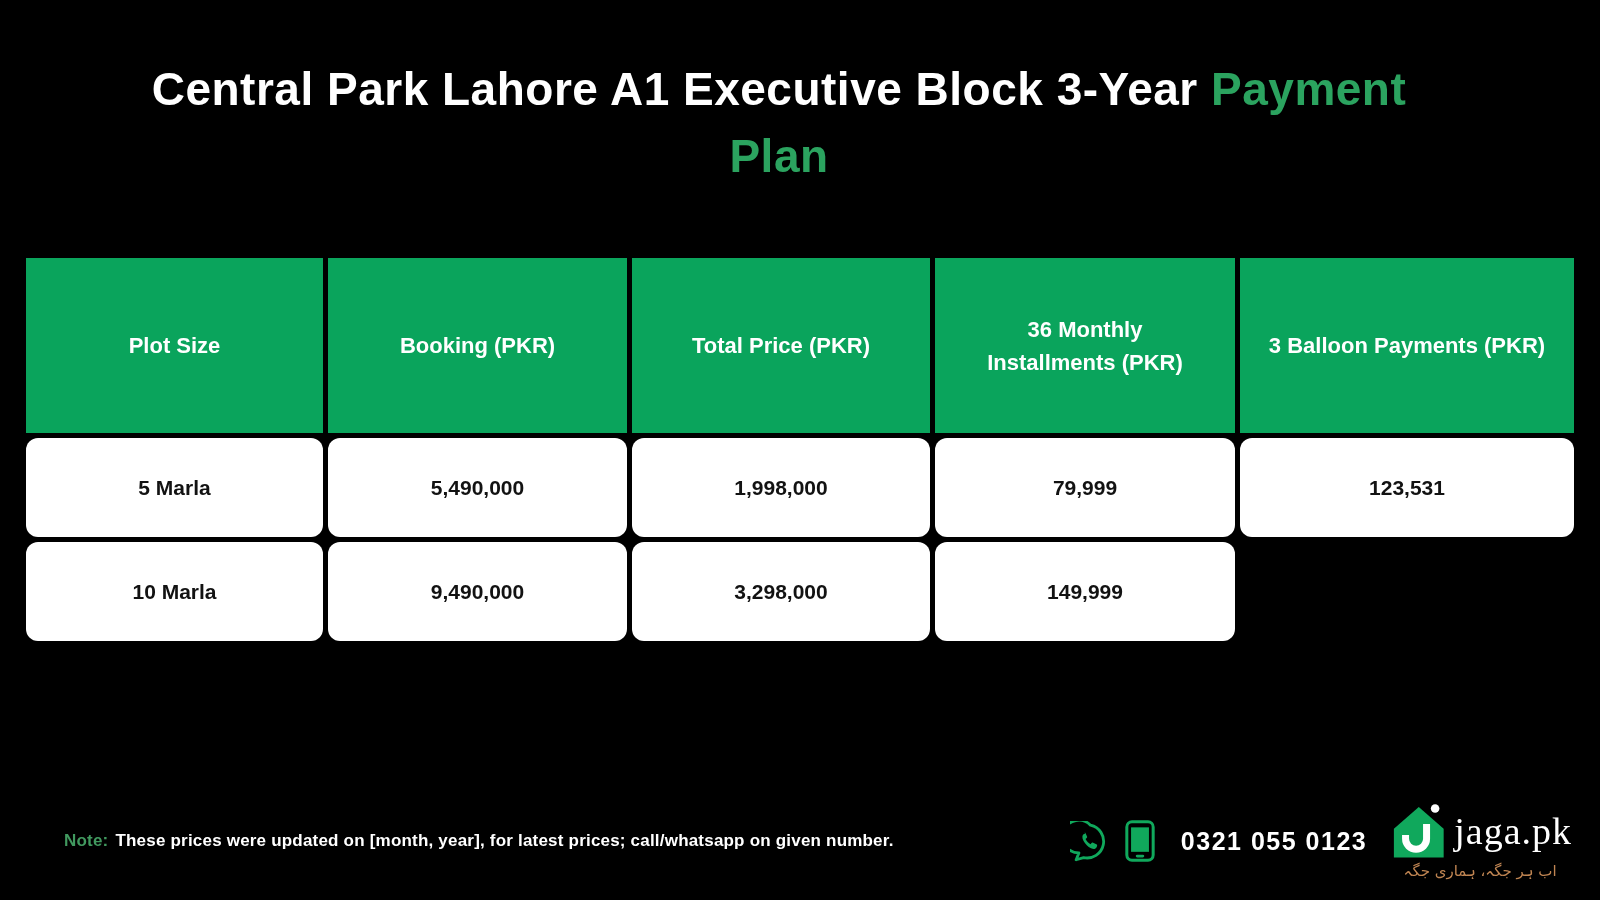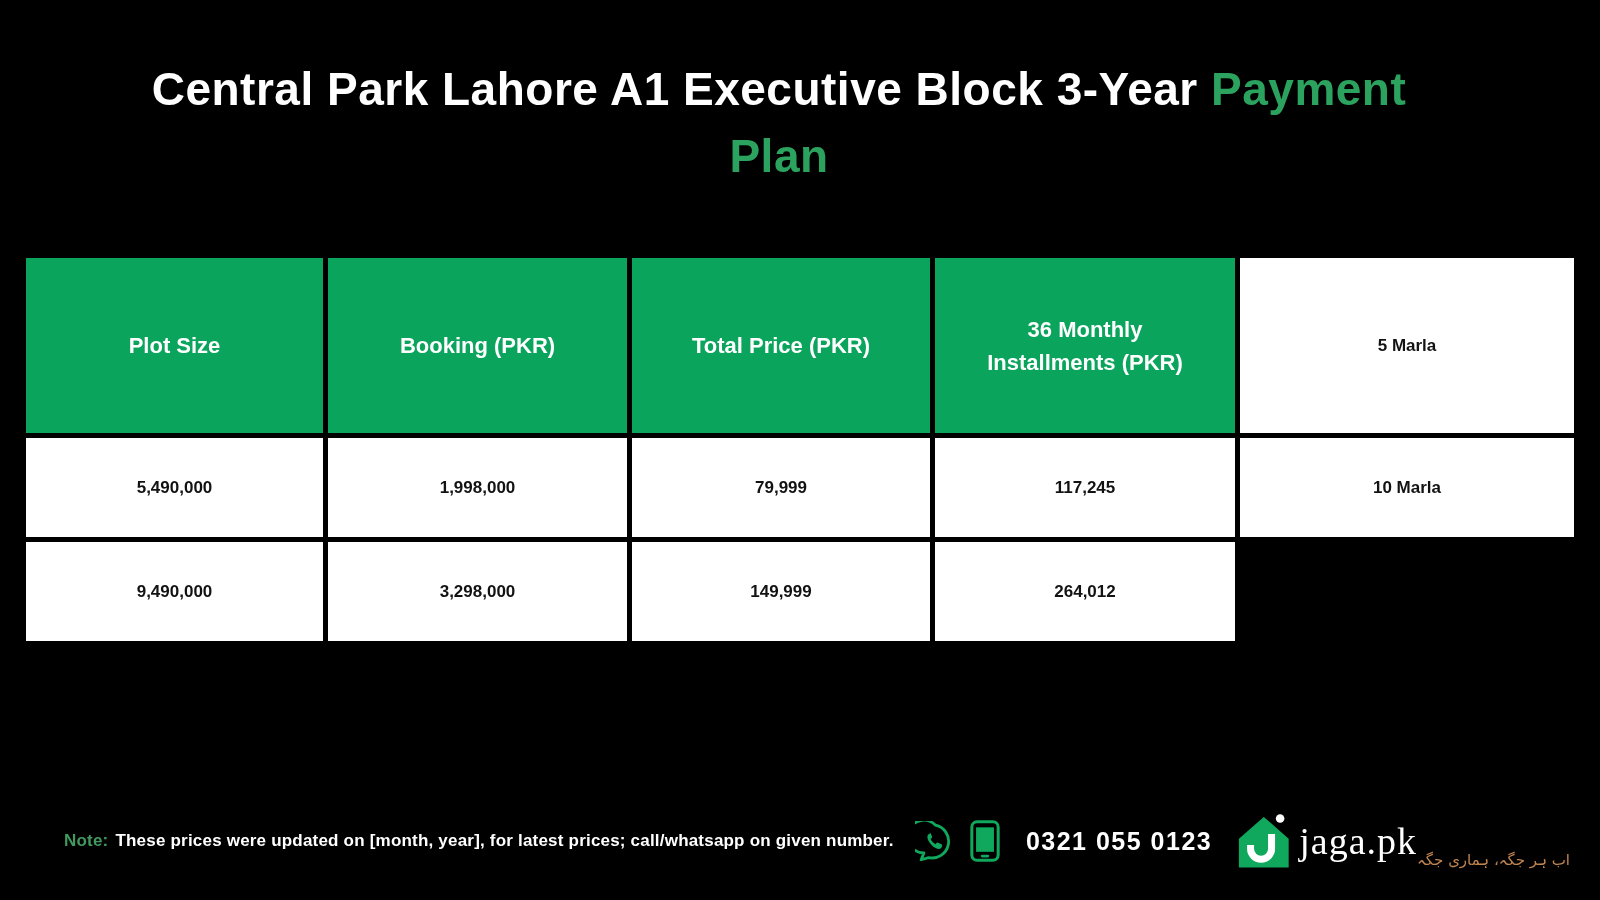--- a/index.html
+++ b/index.html
@@ -34,37 +34,37 @@
     text-align:center;
   }
   .cell.header {
     background: var(--table_green, #0aa45c);
     color:#fff; font-weight:bold; font-size:22px; line-height:1.5;
     padding:0 28px;
   }
   .cell.body {
     background:#fff;
     color: var(--cell_text, #121212);
-    font-weight:bold; font-size:17px;
+    font-weight:bold; font-size:21px;border-radius:12px;
   }
 
   
   .footer {
     position:absolute; left:64px; right:28px; top:793px; height:96px;
     display:flex; align-items:center; justify-content:space-between;
   }
   .note { font-size:17px; font-weight:bold; color:#fff; letter-spacing:0.2px; }
   .note-label { color: var(--note_green, #41995f); margin-right:7px; }
 
   .contact { display:flex; align-items:center; gap:13px; }
   .phone-number {
     color:#fff; font-weight:bold; font-size:25px; letter-spacing:1.5px;
     margin-right:10px; white-space:nowrap;margin-left:12px;
   }
-  .brand { display:flex; flex-direction:row; align-items:flex-end; }
+  .brand { display:flex; flex-direction:column; align-items:center; }
   .brand-row { display:flex; align-items:center; gap:8px; }
   .brand-name {
     font-family:"Liberation Serif", serif;
     color:#fff; font-size:38px; letter-spacing:1px; line-height:1;
   }
   .brand-tagline {
     direction:rtl;
     font-family:"DejaVu Sans", sans-serif;
     color: var(--urdu_tan, #c08552);
     font-size:15px; margin-top:3px; padding-right:2px;
@@ -79,32 +79,32 @@
   <h1 class="title">
     <span class="nowrap"><span>Central Park Lahore A1 Executive Block 3-Year </span><span class="accent">Payment</span></span><br>
     <span class="accent">Plan</span>
   </h1>
 
   <div class="ptable">
     <div class="cell header">Plot Size</div>
     <div class="cell header">Booking (PKR)</div>
     <div class="cell header">Total Price (PKR)</div>
     <div class="cell header">36 Monthly Installments (PKR)</div>
+    <div class="cell header">3 Balloon Payments (PKR)</div>
 
     <div class="cell body">5 Marla</div>
     <div class="cell body">5,490,000</div>
     <div class="cell body">1,998,000</div>
     <div class="cell body">79,999</div>
-    <div class="cell body">117,245</div>
+    <div class="cell body">123,531</div>
 
     <div class="cell body">10 Marla</div>
     <div class="cell body">9,490,000</div>
     <div class="cell body">3,298,000</div>
     <div class="cell body">149,999</div>
-    <div class="cell body">264,012</div>
   </div>
 
   <div class="footer">
     <p class="note">
       <span class="note-label">Note:</span><span>These prices were updated on [month, year], for latest prices; call/whatsapp on given number.</span>
     </p>
 
     <div class="contact">
       <svg class="icon" width="41" height="41" viewBox="0 0 44 44">
         <path d="M22 4.5 A17.5 17.5 0 1 0 9.6 34.2 L6.6 41.6 14.6 39.3 A17.5 17.5 0 1 0 22 4.5 Z" fill="none" stroke="var(--icon_green)" stroke-width="3" stroke-linejoin="round"></path>

